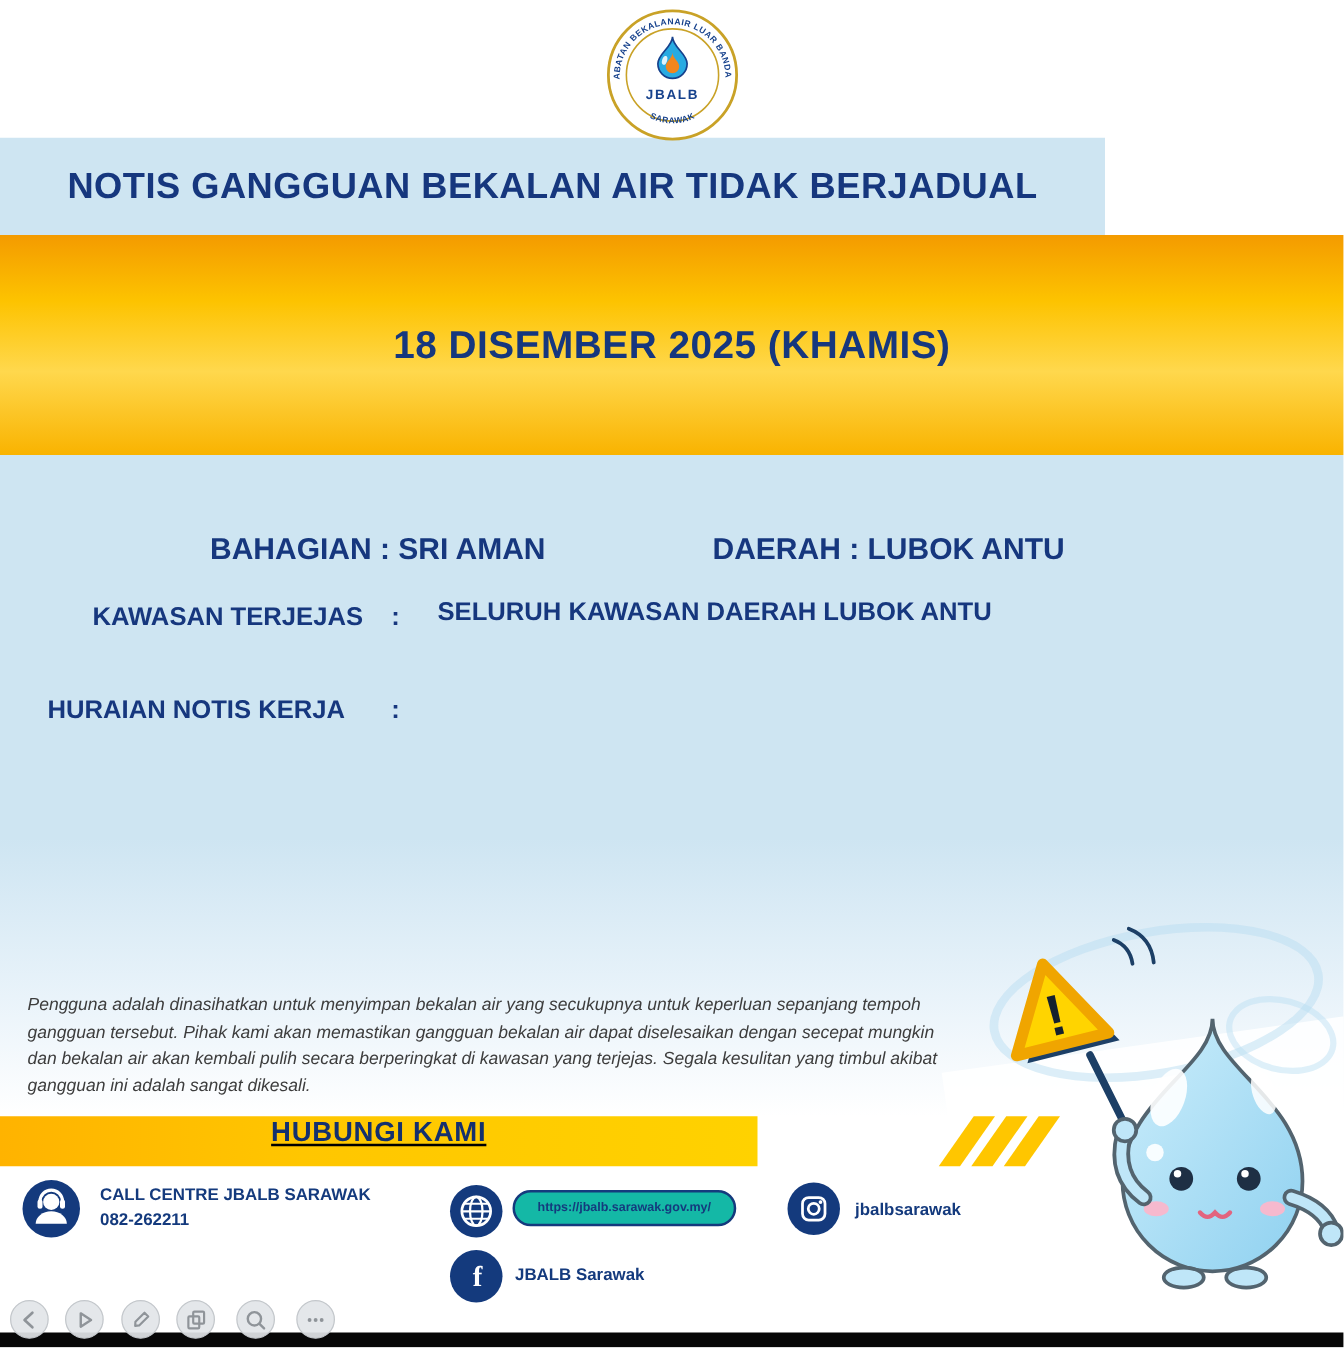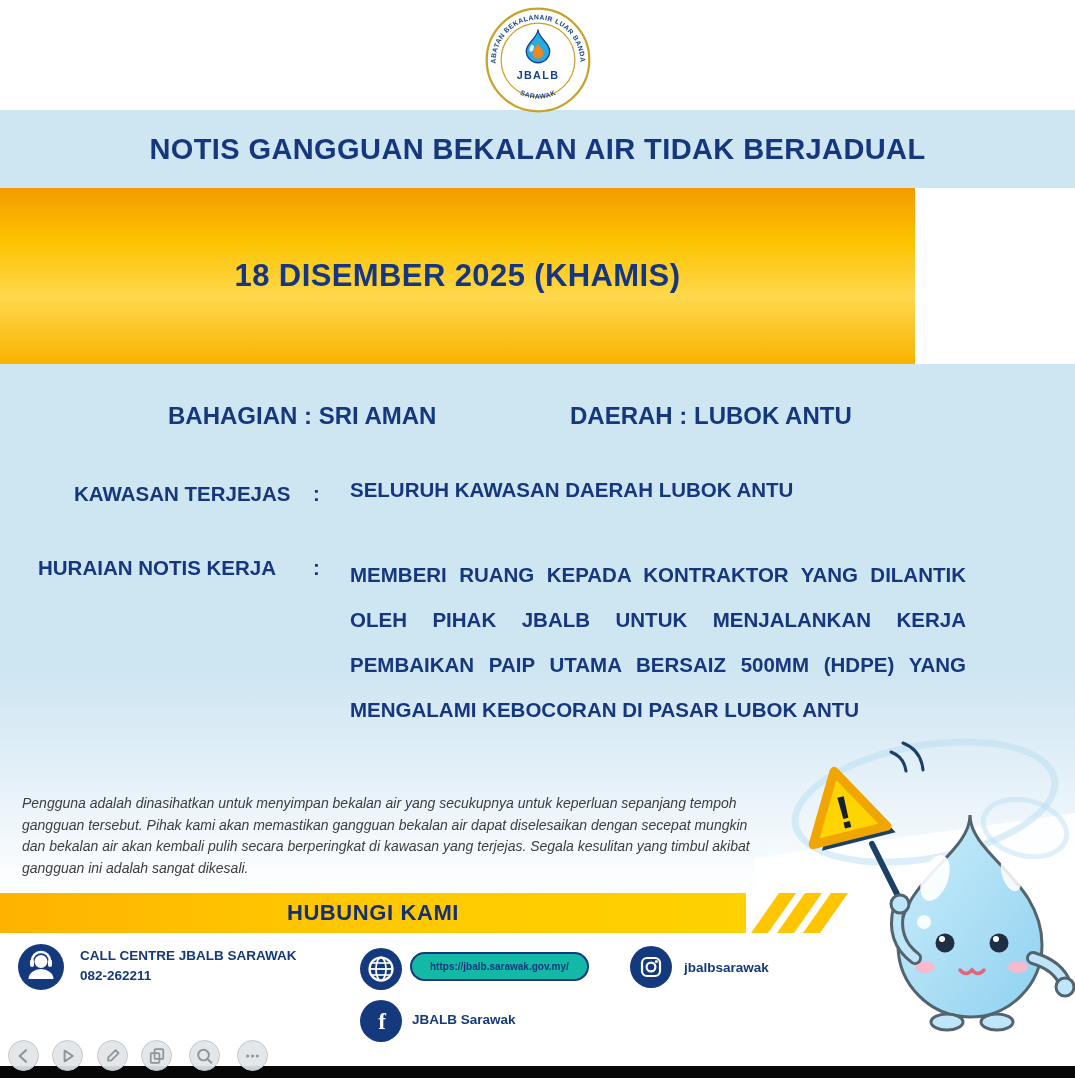--- a/index.html
+++ b/index.html
@@ -5,46 +5,46 @@
   * { margin:0; padding:0; box-sizing:border-box; }
   html, body { width:1075px; height:1078px; }
   body { font-family:"Liberation Sans","DejaVu Sans",sans-serif; background:#ffffff; }
   .page { position:relative; width:1075px; height:1078px; background:#ffffff; overflow:hidden; }
 
   .header { position:absolute; left:0; top:0; width:1075px; height:110px; background:#ffffff; z-index:2; }
   .logo { position:absolute; left:484px; top:6px; }
   .logo-ring-text { font-size:7.6px; font-weight:bold; fill:#16418c; letter-spacing:0.5px; }
   .logo-name { font-size:12px; font-weight:bold; fill:#16418c; letter-spacing:1.5px; }
 
-  .title-band { position:absolute; left:0; top:110px; width:1075px; height:78px; background:#cee5f2;
+  .title-band { position:absolute; left:0; top:110px; width:884px; height:78px; background:#cee5f2;
                 display:flex; align-items:center; justify-content:center; }
   .notice-title { color:#16377e; font-size:29px; font-weight:bold; letter-spacing:0.4px; }
 
-  .banner { position:absolute; left:0; top:188px; width:915px; height:176px;
+  .banner { position:absolute; left:0; top:188px; width:1075px; height:176px;
             background:linear-gradient(180deg,#f49b00 0%,#fdc300 30%,#ffd84d 62%,#f9b300 100%);
             display:flex; flex-direction:column; align-items:center; justify-content:center; gap:10px; }
   .banner-line { color:#16377e; font-size:31px; font-weight:bold; letter-spacing:0.4px; line-height:1.35; }
 
   .main { position:absolute; left:0; top:364px; width:1075px; height:529px;
           background:linear-gradient(180deg,#cee5f2 0%,#cee5f2 58%,#e9f3fa 82%,#ffffff 100%); }
 
-  .region-text { position:absolute; color:#16377e; font-size:24px; font-weight:bold; z-index:2; }
+  .region-text { position:absolute; color:#16377e; font-size:24px; font-weight:bold; z-index:2;margin-top:24px; }
   .field-label, .field-colon, .field-value { position:absolute; color:#16377e; font-size:20.5px; font-weight:bold; z-index:2; }
   .huraian-text { position:absolute; left:350px; top:552px; width:616px; color:#16377e;
                   font-size:20.5px; font-weight:bold; line-height:45px; text-align:justify; z-index:2; }
   .disclaimer { position:absolute; left:22px; top:793px; width:742px; color:#3d3d3d;
                 font-size:14px; font-style:italic; line-height:21.5px; z-index:2; }
 
   .white-diagonal { position:absolute; left:758px; top:830px; width:400px; height:95px;
                     background:rgba(255,255,255,0.85); transform:rotate(-8deg); z-index:1; }
   .splash { position:absolute; border-radius:50%; pointer-events:none; z-index:1; }
 
-  .hubungi-bar { position:absolute; left:0; top:893px; width:746px; height:40px;
+  .hubungi-bar { position:absolute; left:0; top:893px; width:606px; height:40px;
                  background:linear-gradient(90deg,#ffb300 0%,#ffc600 40%,#ffd200 100%);
-                 display:flex; align-items:center; justify-content:center; z-index:2; }
+                 display:flex; align-items:flex-start; justify-content:center; z-index:2;text-decoration:underline; }
   .hubungi-text { color:#14306e; font-size:22px; font-weight:bold; letter-spacing:0.6px; }
   .stripe { position:absolute; top:893px; width:17px; height:40px; background:#ffc600;
             transform:skewX(-35deg); z-index:2; }
 
   .contact-icon-circle { position:absolute; border-radius:50%; background:#143a7d;
                          display:flex; align-items:center; justify-content:center; z-index:2; }
   .contact-text { position:absolute; color:#143a7d; font-size:13.5px; font-weight:bold; z-index:2; }
   .url-pill { position:absolute; background:#14b8a6; border:2px solid #143a7d; border-radius:17px;
               padding:7px 18px; color:#143a7d; font-size:10px; font-weight:bold; z-index:2; }
 
@@ -89,21 +89,20 @@
 
   <div class="region-text" style="left:168px; top:402px;">BAHAGIAN : SRI AMAN</div>
   <div class="region-text" style="left:570px; top:402px;">DAERAH : LUBOK ANTU</div>
 
   <div class="field-label" style="left:38px; top:482px;margin-left:36px;">KAWASAN TERJEJAS</div>
   <div class="field-colon" style="left:313px; top:482px;">:</div>
   <div class="field-value" style="left:350px; top:478px;">SELURUH KAWASAN DAERAH LUBOK ANTU</div>
 
   <div class="field-label" style="left:38px; top:556px;">HURAIAN NOTIS KERJA</div>
   <div class="field-colon" style="left:313px; top:556px;">:</div>
-  <div class="huraian-text">MEMBERI RUANG KEPADA KONTRAKTOR YANG DILANTIK OLEH PIHAK JBALB UNTUK MENJALANKAN KERJA PEMBAIKAN PAIP UTAMA BERSAIZ 500MM (HDPE) YANG MENGALAMI KEBOCORAN DI PASAR LUBOK ANTU</div>
 
   <div class="disclaimer">Pengguna adalah dinasihatkan untuk menyimpan bekalan air yang secukupnya untuk keperluan sepanjang tempoh gangguan tersebut. Pihak kami akan memastikan gangguan bekalan air dapat diselesaikan dengan secepat mungkin dan bekalan air akan kembali pulih secara berperingkat di kawasan yang terjejas. Segala kesulitan yang timbul akibat gangguan ini adalah sangat dikesali.</div>
 
   <div class="white-diagonal"></div>
   <div class="splash" style="left:790px; top:742px; width:270px; height:120px; border:7px solid rgba(185,222,242,0.5); transform:rotate(-10deg);"></div>
   <div class="splash" style="left:980px; top:798px; width:90px; height:60px; border:5px solid rgba(185,222,242,0.45); transform:rotate(15deg);"></div>
 
   <div class="hubungi-bar">
     <div class="hubungi-text">HUBUNGI KAMI</div>
   </div>

